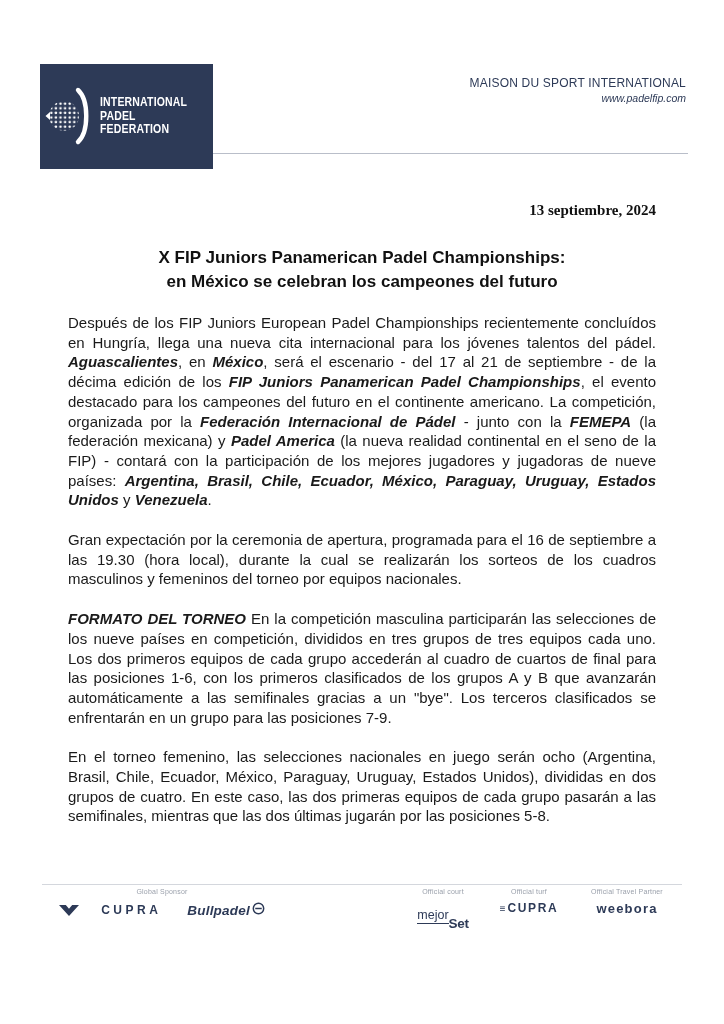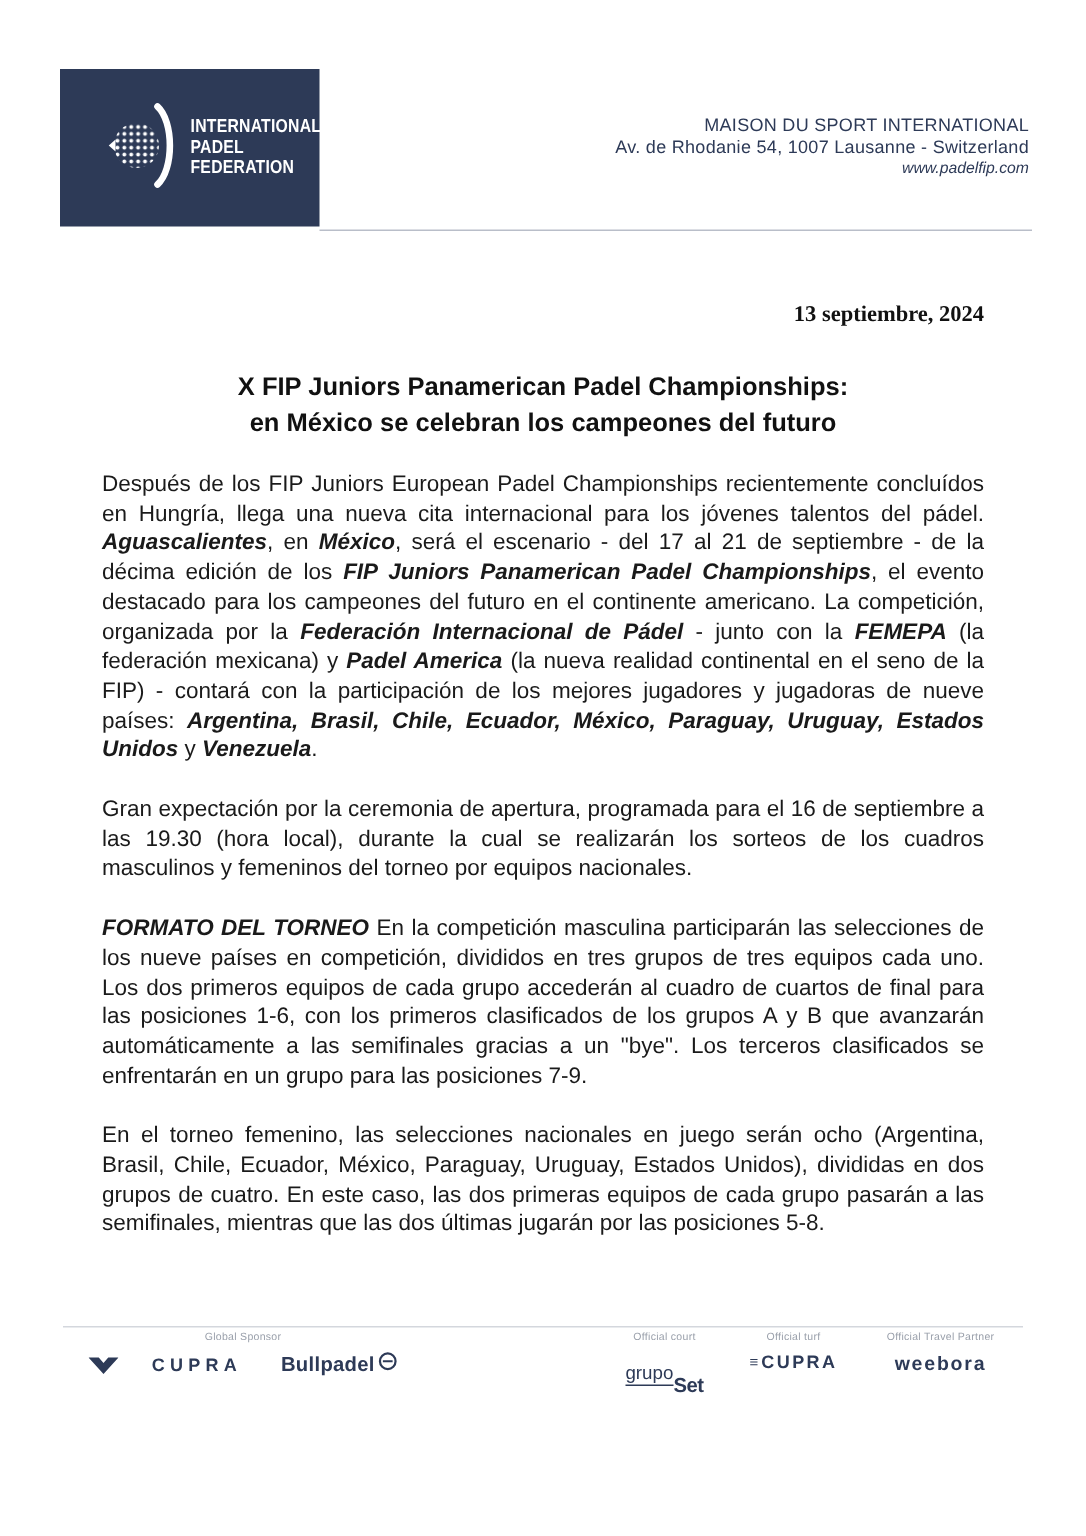--- a/index.html
+++ b/index.html
@@ -7,23 +7,23 @@
     width:724px;height:1024px;background:#f2f2f2;
     font-family:"Liberation Sans",sans-serif;
     -webkit-font-smoothing:antialiased;
   }
   .page{
     position:relative;width:724px;height:1024px;background:#ffffff;
     overflow:hidden;box-sizing:border-box;
   }
   
   .logo-box{
-    position:absolute;left:40px;top:46px;width:173px;height:105px;
+    position:absolute;left:40px;top:64px;width:173px;height:105px;
     background:#2d3a57;display:flex;align-items:center;justify-content:flex-start;
-    padding-left:32px;box-sizing:border-box;
+    padding-left:5px;box-sizing:border-box;
   }
   .logo-icon{flex:0 0 auto;margin-right:7px;}
   .logo-text{
     color:#ffffff;font-weight:bold;font-size:12.5px;line-height:13.5px;
     letter-spacing:.2px;transform:scaleX(.84);transform-origin:left center;
     white-space:nowrap;
   }
   .head-right{
     position:absolute;top:76px;right:38px;text-align:right;color:#2d3a57;
   }
@@ -55,21 +55,21 @@
   .sponsor{position:absolute;top:888px;text-align:center;color:#2d3a57;}
   .sponsor .lbl{
     font-size:7px;color:#9aa0ab;letter-spacing:.2px;margin-bottom:6px;white-space:nowrap;
   }
   .sp-row{display:flex;align-items:center;justify-content:center;}
   .cupra-wrap{display:flex;align-items:center;margin-right:26px;}
   .cupra-text{
     font-size:12px;font-weight:bold;letter-spacing:3.5px;color:#2d3a57;margin-left:22px;text-align:right;
   }
   .bullpadel-text{
-    font-size:13.5px;font-weight:bold;color:#2d3a57;letter-spacing:.2px;
+    font-size:13.5px;font-weight:bold;font-style:italic;color:#2d3a57;letter-spacing:.2px;
   }
   .bp-icon{margin-left:2px;}
   .mejor{font-size:12.5px;color:#2d3a57;border-bottom:1.5px solid #2d3a57;padding-bottom:1px;}
   .setw{font-size:13.5px;font-weight:bold;color:#2d3a57;letter-spacing:-.3px;margin-top:15px;}
   .mondo-mark{font-size:10px;font-weight:bold;margin-right:2px;color:#2d3a57;}
   .mondo-text{font-size:12px;font-weight:bold;letter-spacing:1.6px;color:#2d3a57;}
   .weebora-text{font-size:13px;font-weight:bold;letter-spacing:1.2px;color:#2d3a57;}
 </style>
 </head>
 <body>
@@ -91,21 +91,20 @@
     </span>
     <span class="logo-text">
       <div>INTERNATIONAL</div>
       <div>PADEL</div>
       <div>FEDERATION</div>
     </span>
   </div>
 
   <div class="head-right">
     <div class="head-line">MAISON DU SPORT INTERNATIONAL</div>
-    <div class="head-line">Av. de Rhodanie 54, 1007 Lausanne - Switzerland</div>
     <div class="head-site">www.padelfip.com</div>
   </div>
 
   <div class="head-rule"></div>
 
   <div class="date">13 septiembre, 2024</div>
 
   <div class="title">
     <div>X FIP Juniors Panamerican Padel Championships:</div>
     <div>en México se celebran los campeones del futuro</div>
@@ -134,21 +133,21 @@
               <circle cx="7" cy="7" r="5.6" fill="none" stroke="#2d3a57" stroke-width="1.6"></circle>
               <line x1="3.5" y1="7" x2="10.5" y2="7" stroke="#2d3a57" stroke-width="1.6"></line>
             </svg></span>
       </span>
     </div>
   </div>
 
   <div class="sponsor" style="left:408px;width:70px;">
     <div class="lbl">Official court</div>
     <div class="sp-row">
-      <span class="mejor">grupo</span>
+      <span class="mejor">mejor</span>
         <span class="setw">Set</span>
     </div>
   </div>
 
   <div class="sponsor" style="left:494px;width:70px;">
     <div class="lbl">Official turf</div>
     <div class="sp-row">
       <span class="mondo-mark">≡</span>
         <span class="mondo-text">CUPRA</span>
     </div>

